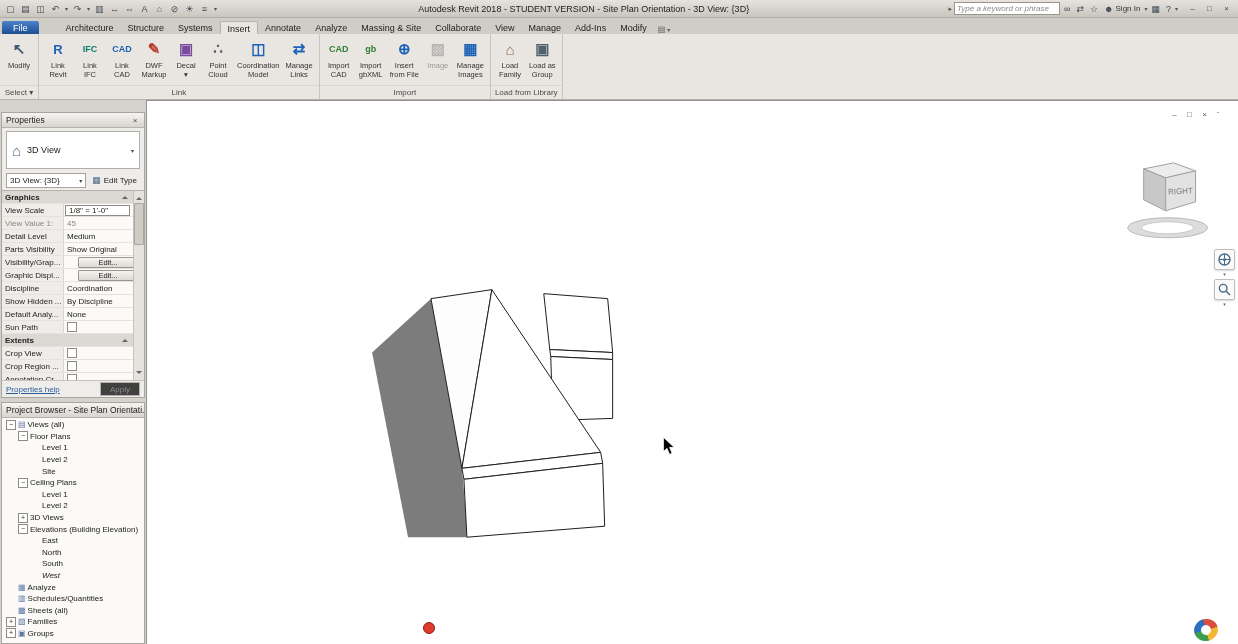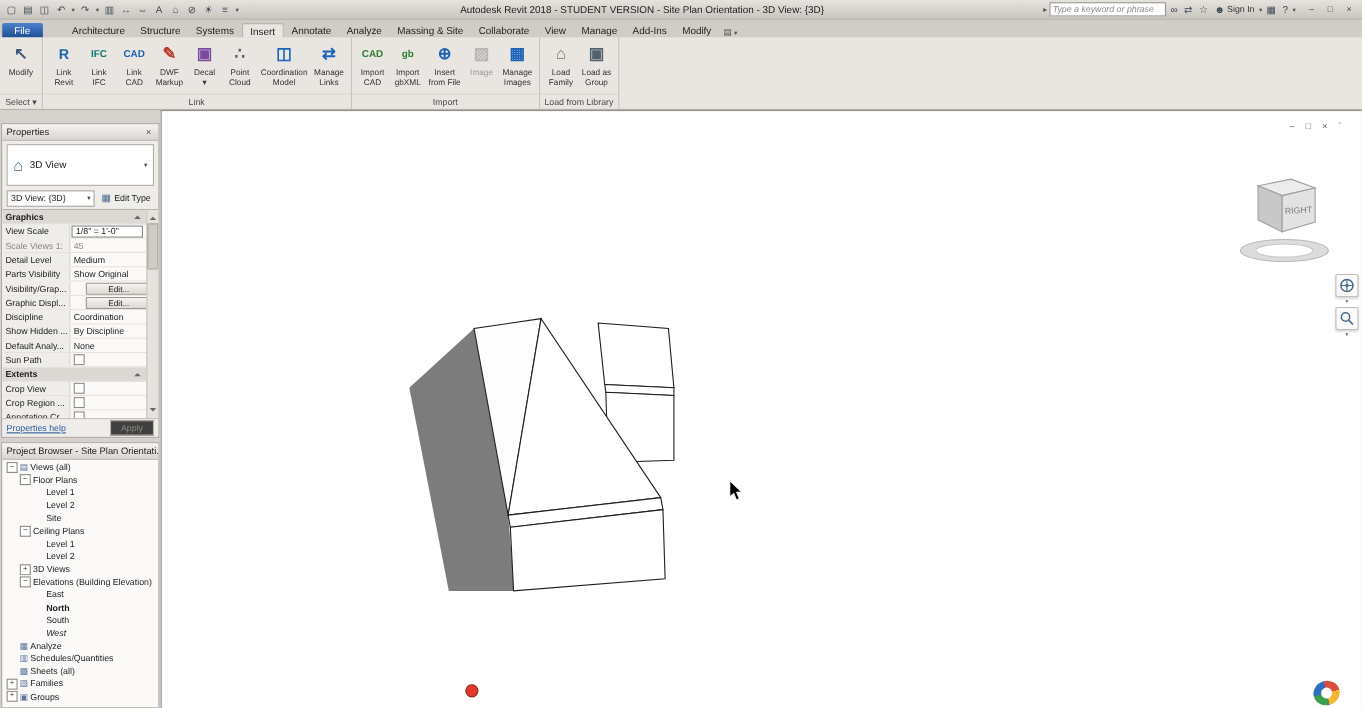--- a/index.html
+++ b/index.html
@@ -408,21 +408,21 @@
             <span class="pl">Graphics</span>
 
           </div>
 
           <div class="prow">
             <span class="pl">View Scale</span>
             <span class="pv v-input">1/8" = 1'-0"</span>
           </div>
 
           <div class="prow dim">
-            <span class="pl">Scale Views   1:</span>
+            <span class="pl">View Value   1:</span>
             <span class="pv">45</span>
           </div>
 
           <div class="prow">
             <span class="pl">Detail Level</span>
             <span class="pv">Medium</span>
           </div>
 
           <div class="prow">
             <span class="pl">Parts Visibility</span>
@@ -558,21 +558,21 @@
 
           <span class="tlabel">Elevations (Building Elevation)</span>
         </div>
 
         <div class="titem" style="padding-left: 28px;">
           <span class="exp"></span>
 
           <span class="tlabel">East</span>
         </div>
 
-        <div class="titem" style="padding-left: 28px; font-weight: bold;">
+        <div class="titem" style="padding-left: 28px;">
           <span class="exp"></span>
 
           <span class="tlabel">North</span>
         </div>
 
         <div class="titem" style="padding-left: 28px;">
           <span class="exp"></span>
 
           <span class="tlabel">South</span>
         </div>

